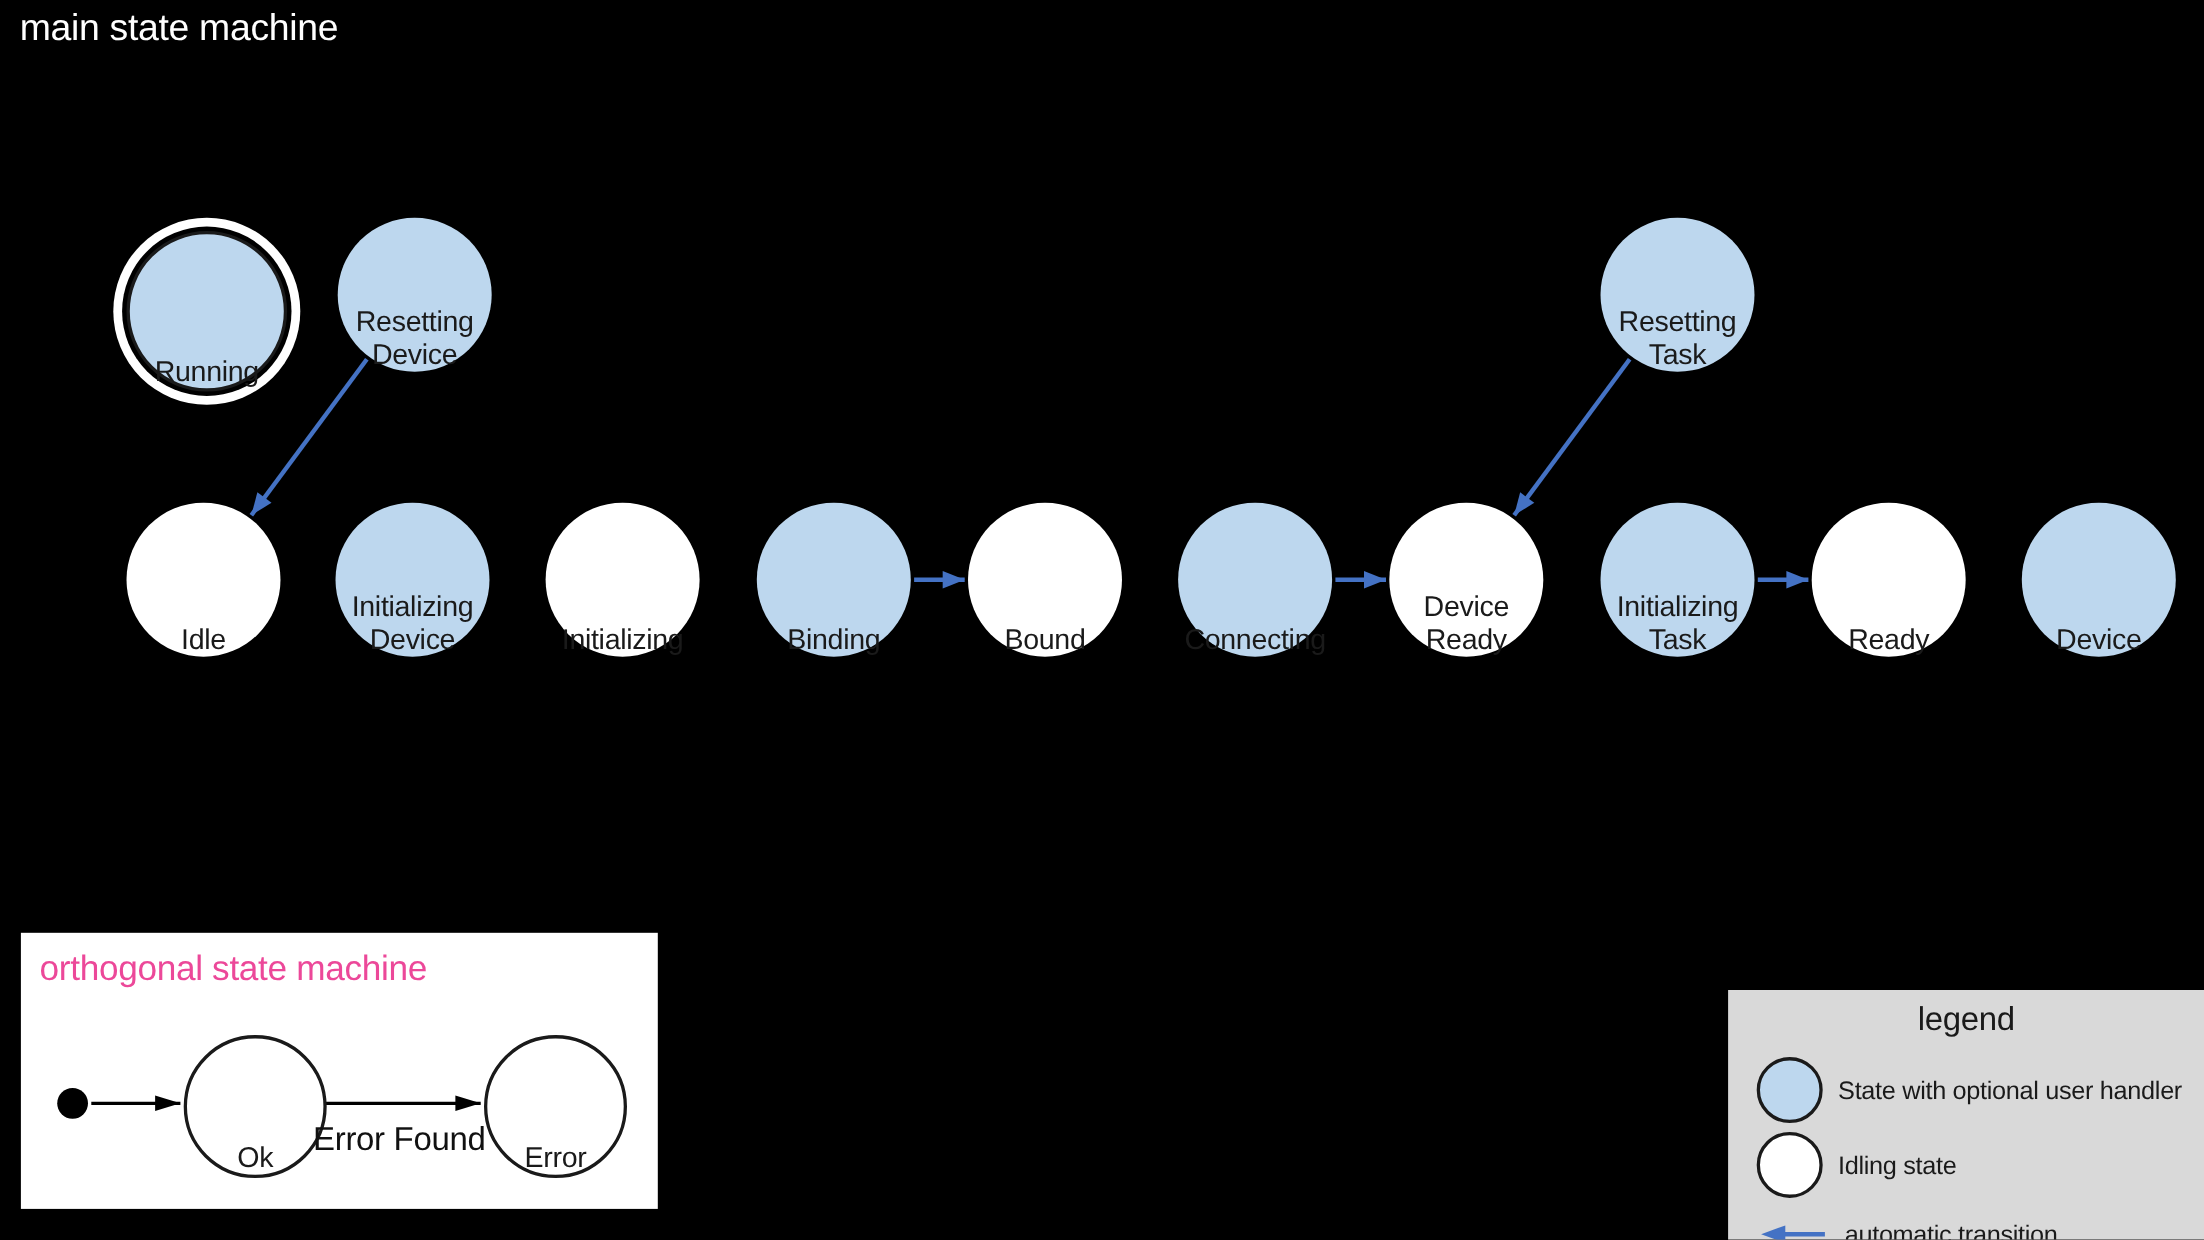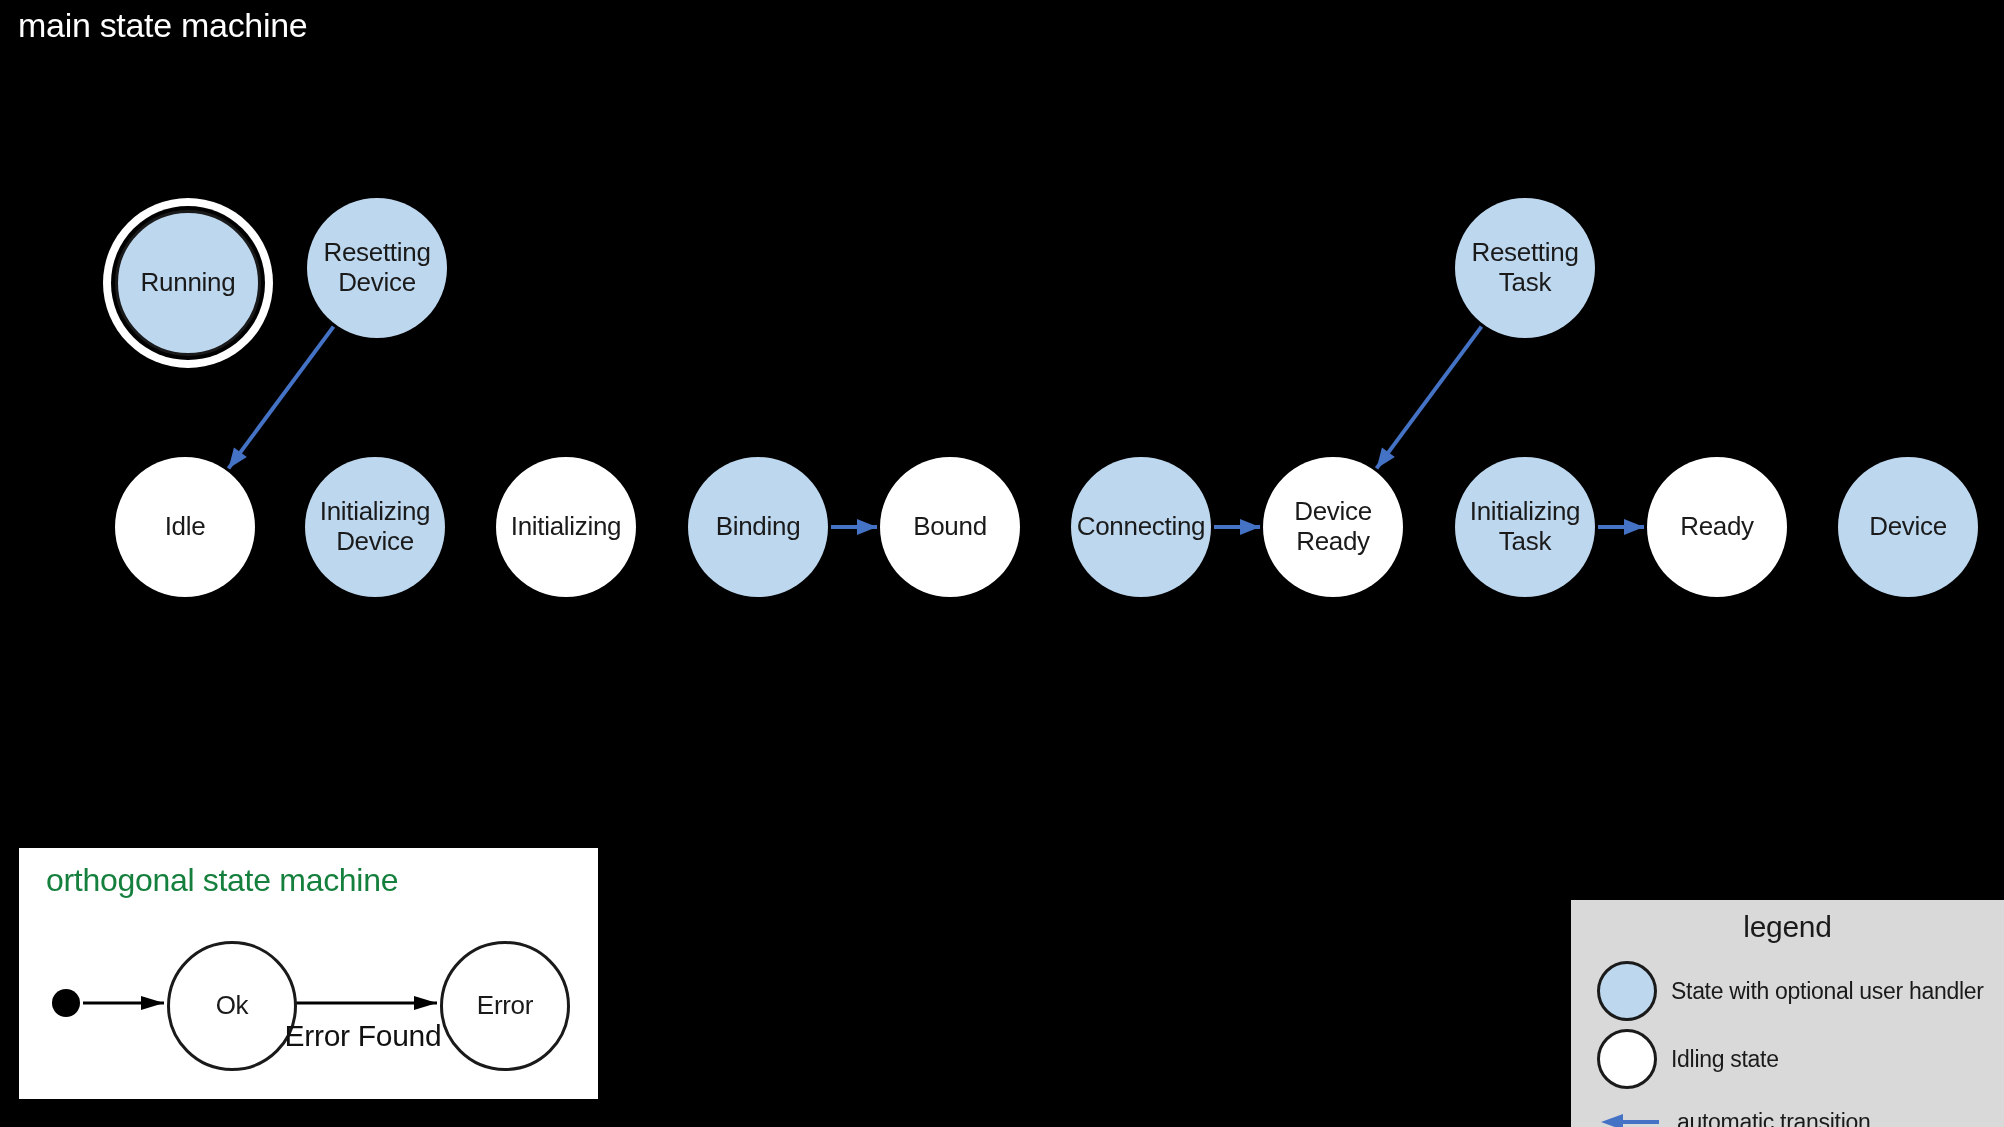--- a/index.html
+++ b/index.html
@@ -9,30 +9,30 @@
     font-family:"Liberation Sans","DejaVu Sans",sans-serif;
   }
   .main-title{
     position:absolute;left:18px;top:6px;
     font-size:34px;color:var(--title-text,#fff);letter-spacing:-0.3px;
   }
   
   .panel{position:absolute;background:var(--panel-bg,#fff);}
   .panel.ortho{left:19px;top:848px;width:579px;height:251px;}
   .panel-title{
-    position:absolute;left:27px;top:14px;
-    font-size:32px;color:#15803d;letter-spacing:-0.3px;
+    position:absolute;left:17px;top:14px;
+    font-size:32px;color:#ec4899;letter-spacing:-0.3px;
   }
   
   #arrow-layer{position:absolute;left:0;top:0;width:2004px;height:1127px;z-index:3;}
   #state-layer{position:absolute;left:0;top:0;width:0;height:0;z-index:4;}
   
   .state{
     position:absolute;border-radius:50%;
-    display:flex;align-items:center;justify-content:center;
+    display:flex;align-items:flex-end;justify-content:center;
     color:var(--state-text,#1a1a1a);
     font-size:26px;letter-spacing:-0.3px;text-align:center;
   }
   .state .state-label{white-space:pre-line;line-height:1.15;}
   .state.handler{background:var(--handler-fill,#BDD7EE);}
   .state.idling{background:var(--idling-fill,#fff);}
   .state.plain{background:#fff;border:3px solid #1a1a1a;}
   .state.initial{background:#000;}
   .state.final{
     border:3px solid var(--final-inner-border,#1a1a1a);

